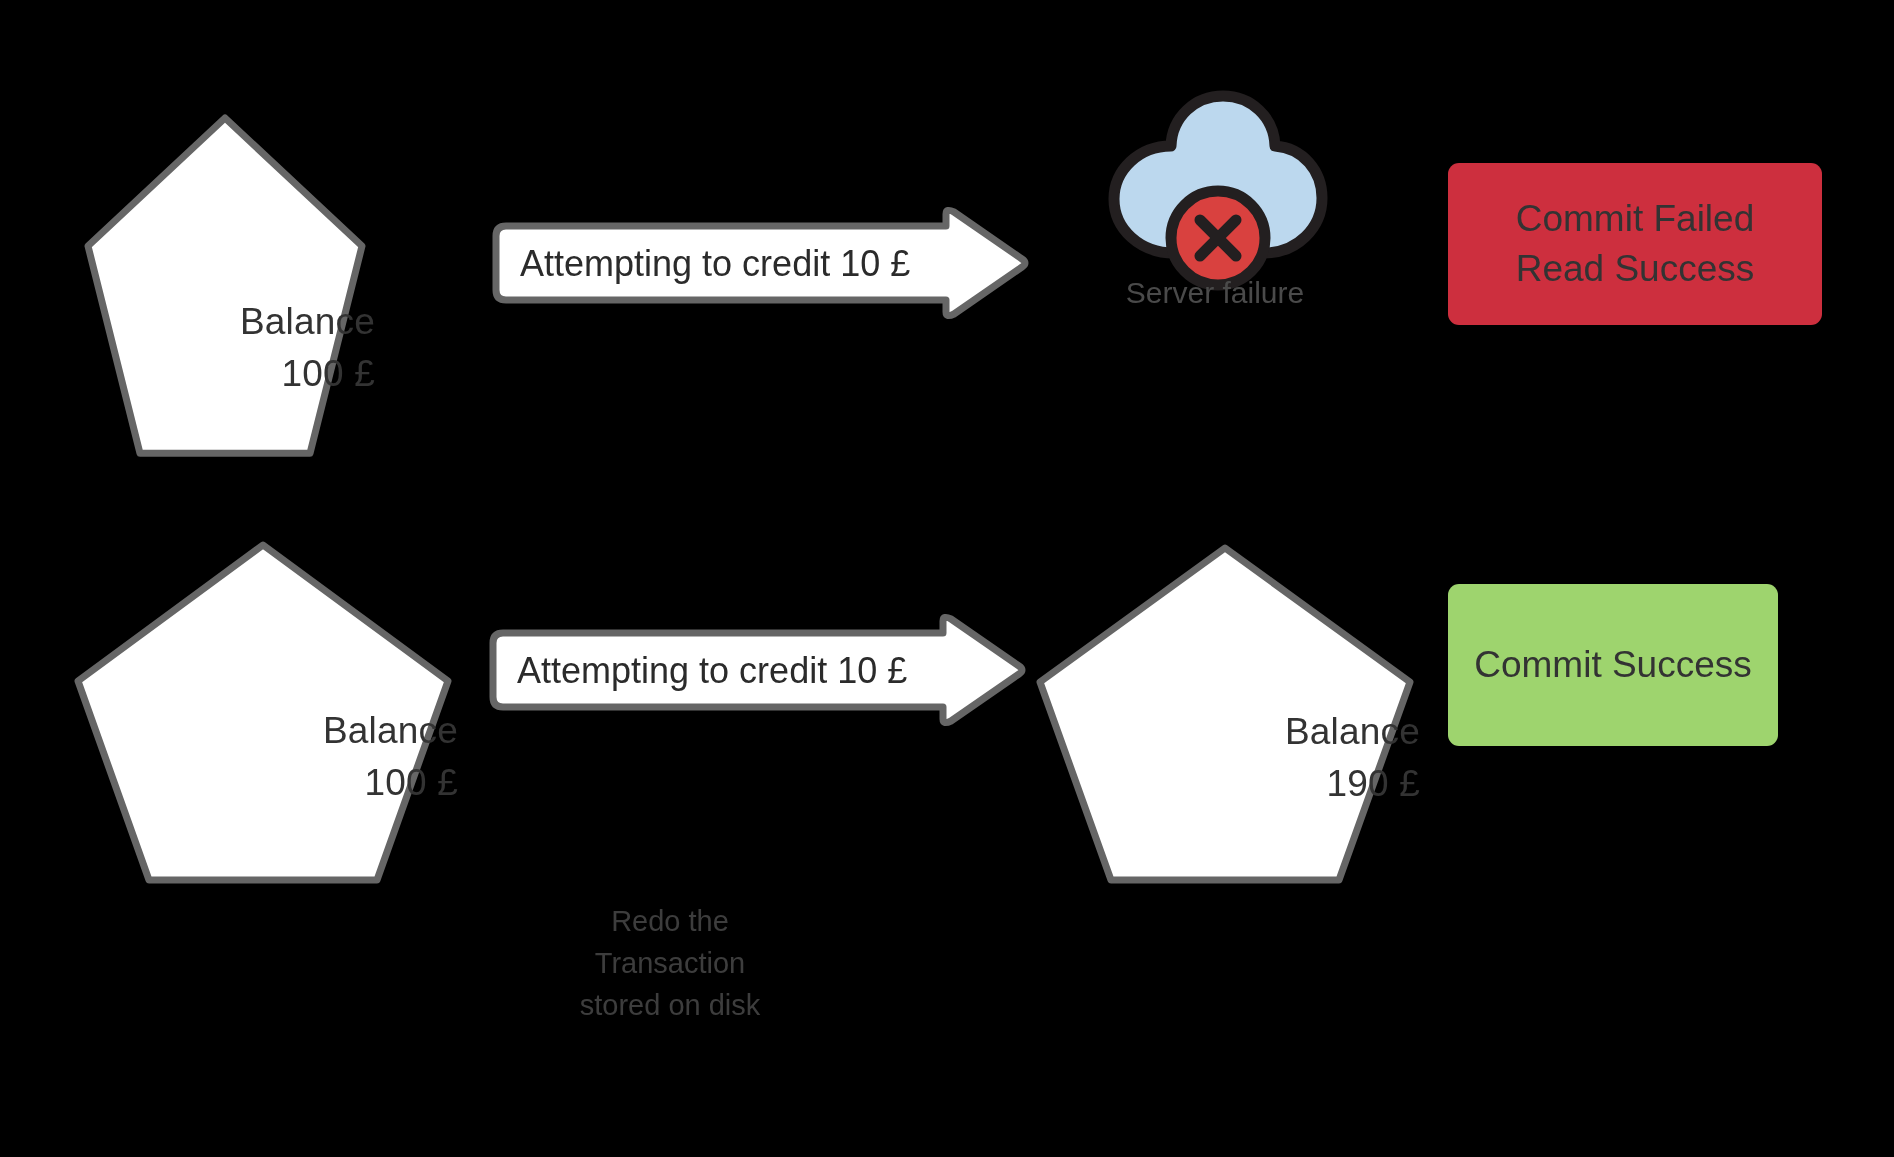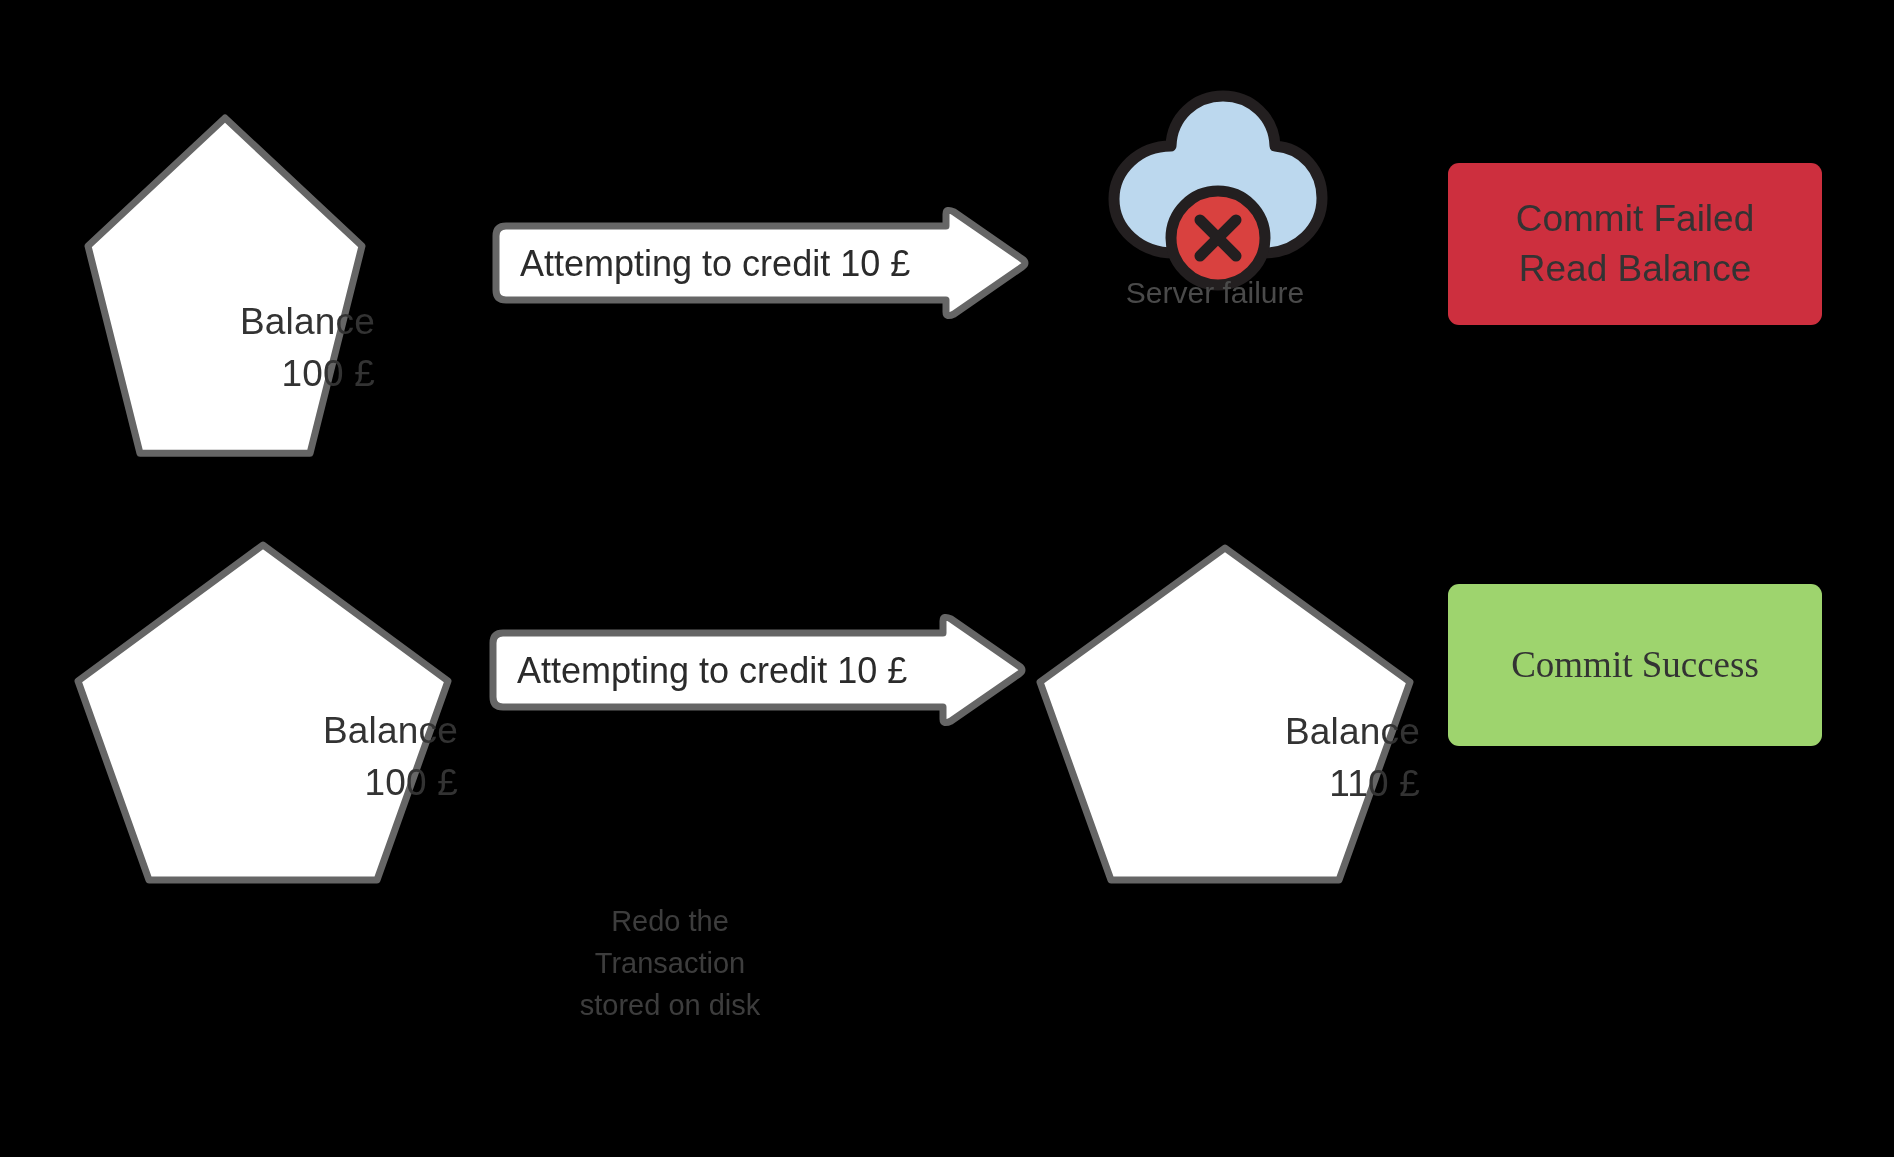--- a/index.html
+++ b/index.html
@@ -134,21 +134,21 @@
                C 203 60 222 83 222 110
                C 222 140 197 165 164 165 Z" fill="#bcd8ee" stroke="#231f20" stroke-width="11" stroke-linejoin="round"></path>
       <circle cx="118" cy="150" r="47" fill="#d9413f" stroke="#231f20" stroke-width="11"></circle>
       <path d="M100 132 L136 168 M136 132 L100 168" stroke="#231f20" stroke-width="11" stroke-linecap="round"></path>
     </svg>
     <div class="cloud-caption" style="left:-18px; top:190px; width:266px;">Server failure</div>
   </div>
 
   <div class="status-box" id="failure-box" style="left: 1448px; top: 163px; width: 374px; height: 162px; background: rgb(205, 47, 62);">
     <div class="line">Commit Failed</div>
-    <div class="line">Read Balance</div>
+    <div class="line">Read Success</div>
   </div>
 
   <div class="pentagon-wrap" style="left:68px; top:535px; width:390px; height:355px;">
     <svg width="390" height="355" viewBox="0 0 390 355">
       <path d="M195 10 L380 146 L309 345 L81 345 L10 146 Z" fill="#ffffff" stroke="#666666" stroke-width="7" stroke-linejoin="round"></path>
     </svg>
     <div class="pentagon-label" style="top:170px;">Balance</div>
     <div class="pentagon-label" style="top:222px;">100 £</div>
   </div>
 
@@ -157,24 +157,24 @@
       <path d="M8 28 Q8 18 18 18 L458 18 L458 6 Q458 0 466 4 L534 51 Q540 55 534 59 L466 106 Q458 110 458 104 L458 92 L18 92 Q8 92 8 82 Z" fill="#ffffff" stroke="#666666" stroke-width="7" stroke-linejoin="round"></path>
     </svg>
     <div class="arrow-label" style="left:32px; top:38px;">Attempting to credit 10 £</div>
   </div>
 
   <div class="pentagon-wrap" style="left:1030px; top:538px; width:390px; height:352px;">
     <svg width="390" height="352" viewBox="0 0 390 352">
       <path d="M195 10 L380 144 L309 342 L81 342 L10 144 Z" fill="#ffffff" stroke="#666666" stroke-width="7" stroke-linejoin="round"></path>
     </svg>
     <div class="pentagon-label" style="top:168px;">Balance</div>
-    <div class="pentagon-label" style="top:220px;">110 £</div>
+    <div class="pentagon-label" style="top:220px;">190 £</div>
   </div>
 
-  <div class="status-box" id="success-box" style="left: 1448px; top: 584px; width: 374px; height: 162px; background: rgb(158, 212, 110); font-family: Liberation Serif, serif;">
+  <div class="status-box" id="success-box" style="left: 1448px; top: 584px; width: 330px; height: 162px; background: rgb(158, 212, 110);">
     <div class="line">Commit Success</div>
   </div>
 
   <div class="redo-caption" style="left:500px; top:900px; width:340px;">
     <div>Redo the</div>
     <div>Transaction</div>
     <div><span>stored </span><span class="bold">on disk</span></div>
   </div>
 
 </div>

